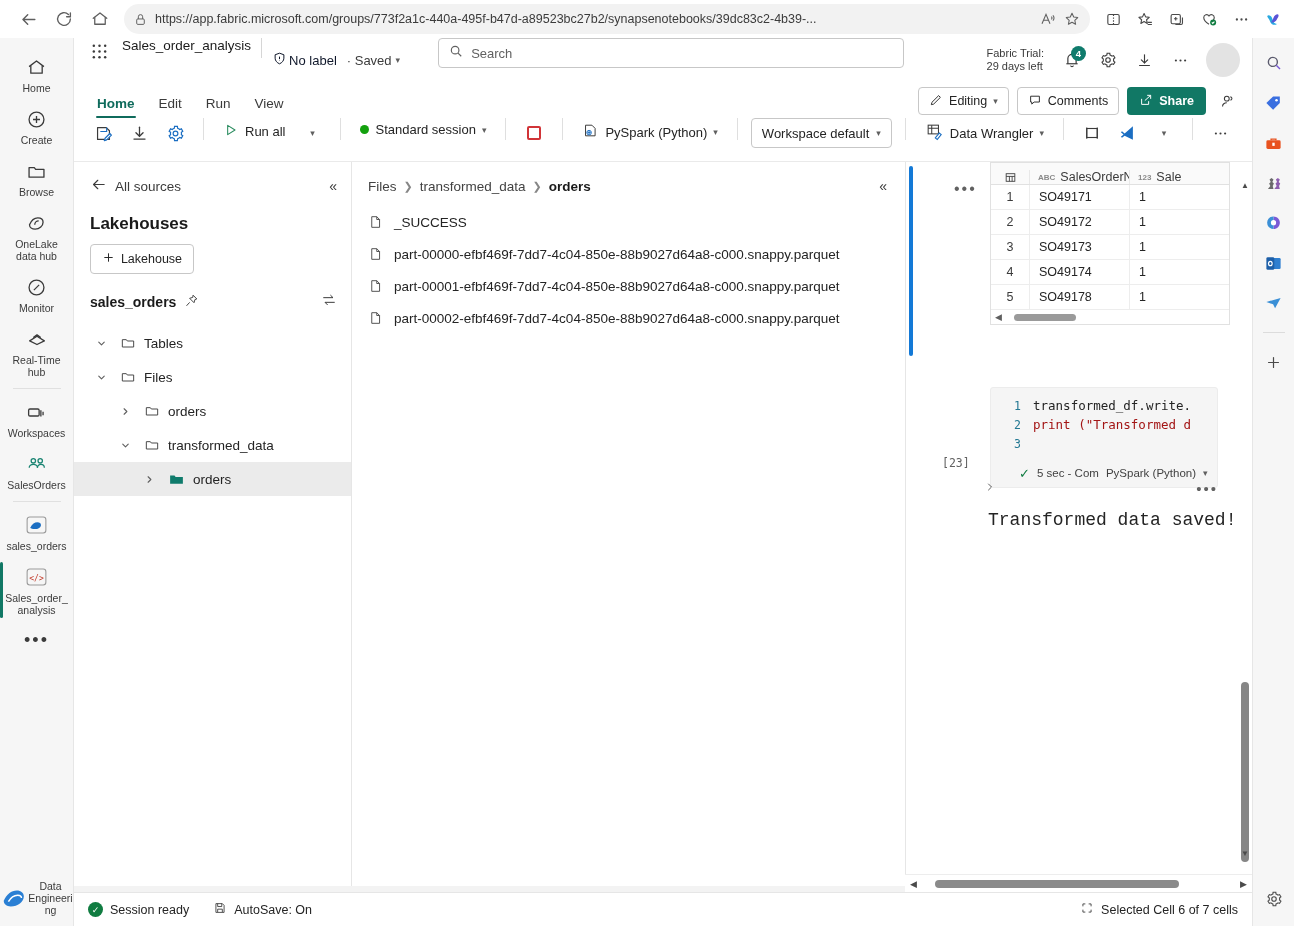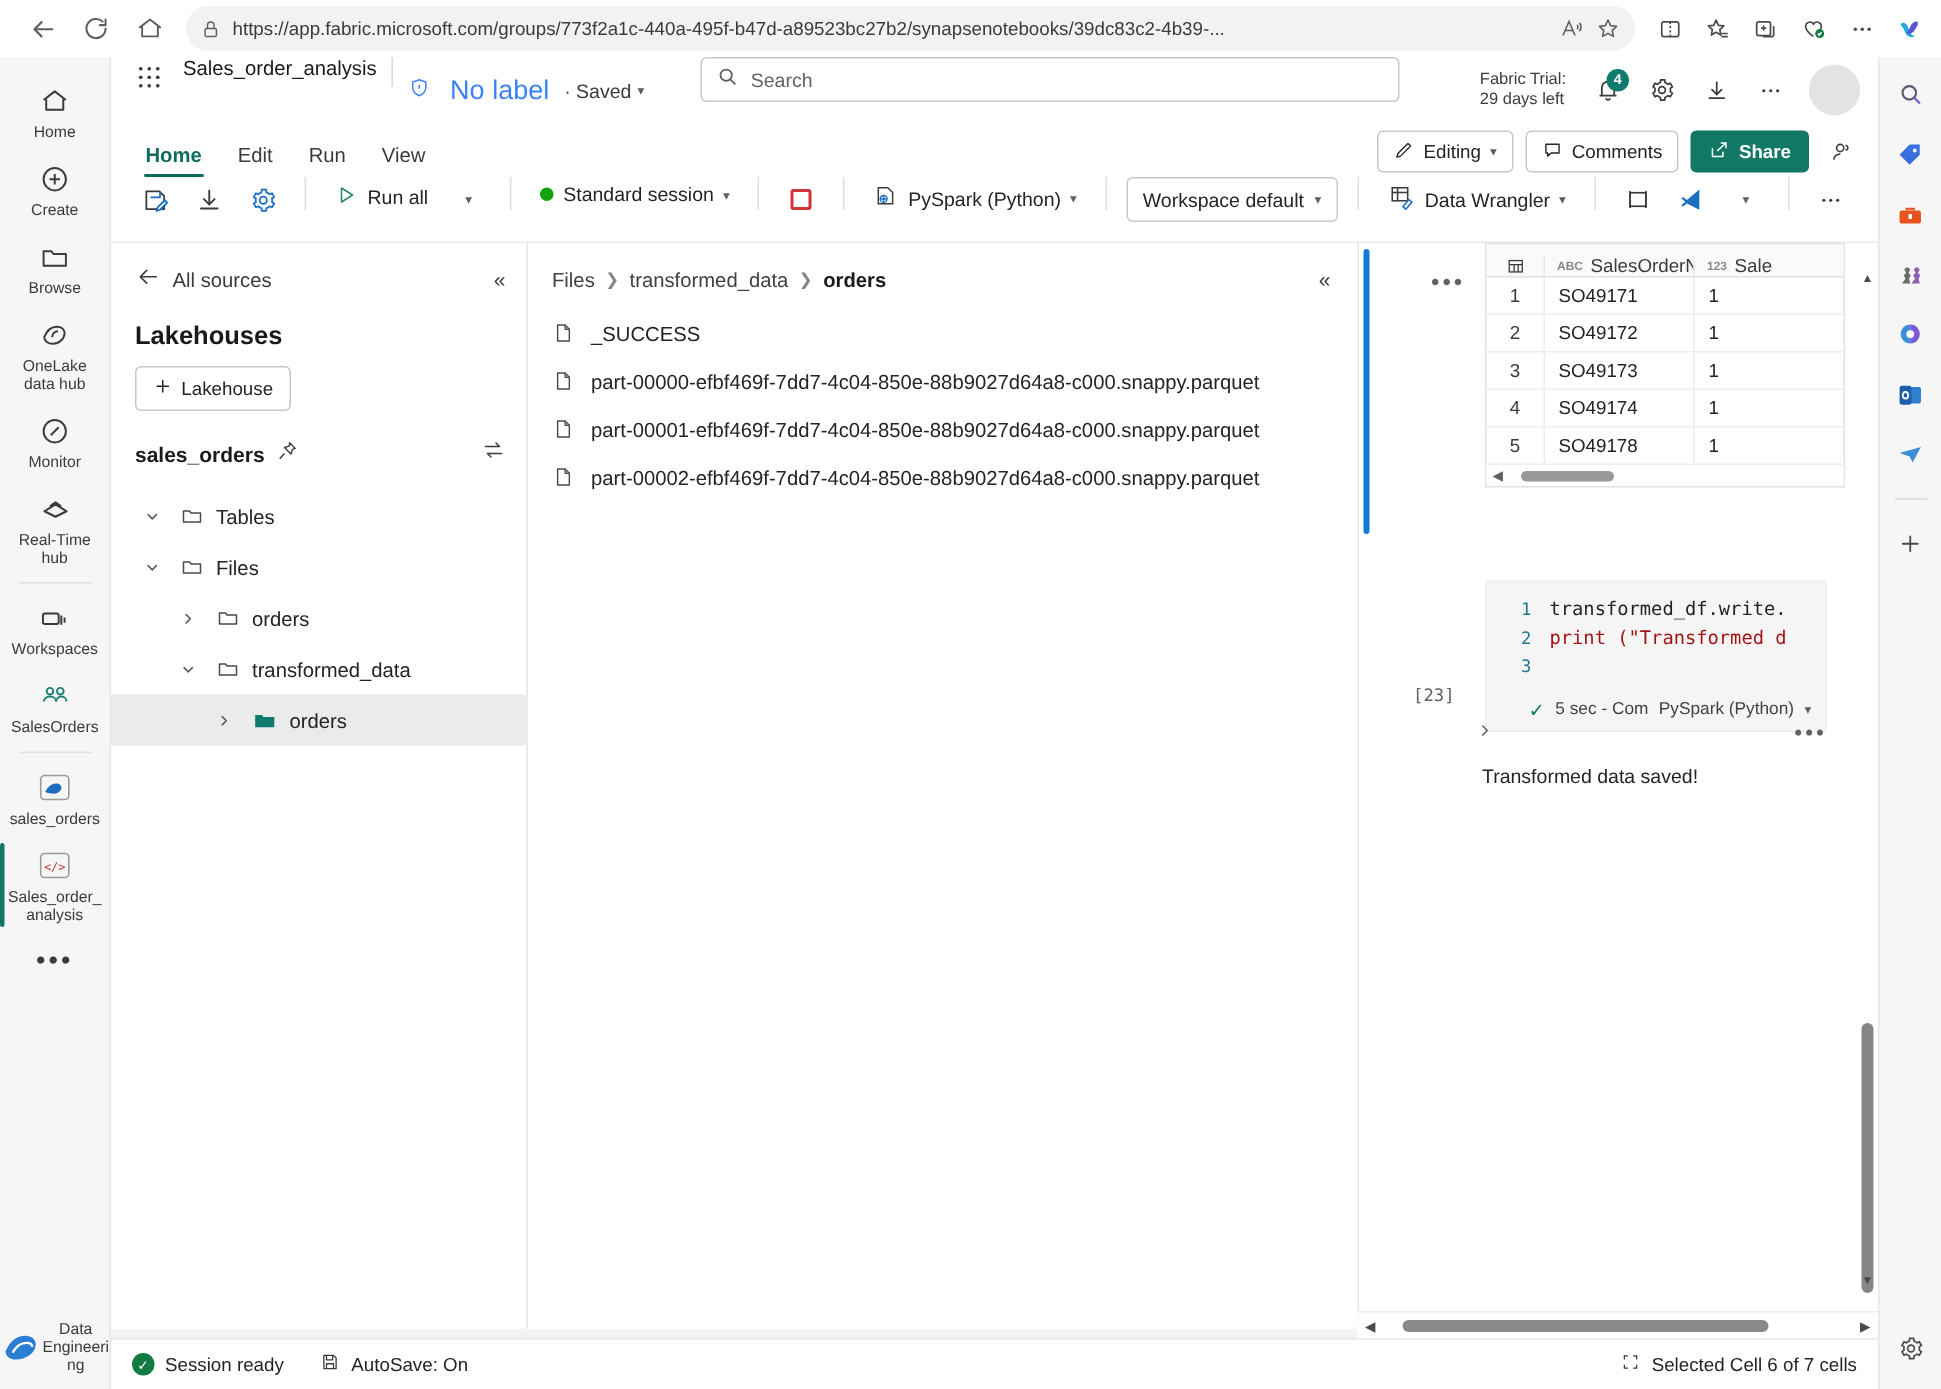--- a/index.html
+++ b/index.html
@@ -55,21 +55,21 @@
   .rail-bottom { margin-top:auto; margin-bottom:10px; display:flex; flex-direction:row; align-items:center; }
 
   
   .fab-header {
     position:absolute; left:74px; top:38px; width:1178px; height:44px;
     background:#ffffff; display:flex; padding:0 12px; gap:10px;
   }
   .waffle { width:26px; height:26px; display:flex; align-items:center; justify-content:center; color:#3b3b3b; }
   .doc-title { font-size:13.5px; color:#1a1a1a; font-weight:400; }
   .hdr-div { width:1px; height:20px; background:#d6d6d6; }
-  .label-chip { display:flex; align-items:center; gap:13px; font-size:18px; color:#3b82f6; }
+  .label-chip { display:flex; align-items:center; gap:2px; font-size:13px; color:#0f172a; }
   .saved { font-size:13px; color:#3b3b3b; display:flex; align-items:center; gap:4px; }
   .search-box {
     width:466px; height:30px; border:1px solid #c7c7c7; border-radius:4px;
     display:flex; align-items:center; gap:8px; padding:0 10px; margin-left:28px; background:#fff;
   }
   .search-box .ph { font-size:13px; color:#616161; }
   .hdr-right { margin-left:auto; display:flex; align-items:center; gap:4px; }
   .trial { font-size:11px; line-height:13px; color:#3b3b3b; text-align:left; margin-right:8px; }
   .hdr-ico { width:32px; height:32px; display:flex; align-items:center; justify-content:center; color:#3b3b3b; position:relative; }
   .badge {
@@ -201,22 +201,22 @@
   .cell-status {
     display:flex; align-items:center; gap:7px; height:28px; padding-left:28px;
     font-size:11.5px; color:#424242; margin-top:6px; white-space:nowrap; overflow:hidden;
   }
   .check { color:#107c41; font-size:13px; }
   .exec-idx { position:absolute; left:36px; top:294px; font-size:11.5px; color:#616161; font-family:"DejaVu Sans Mono", monospace; }
   .out-bar { position:absolute; left:78px; top:318px; width:234px; display:flex; align-items:center; }
   .out-chev { font-size:13px; color:#5f5f5f; }
   .out-dots { margin-left:auto; font-size:15px; color:#616161; letter-spacing:2px; }
   .out-text {
-    position:absolute; left:82px; top:348px; font-family:Liberation Sans, sans-serif;
-    font-size:13px; color:#242424; white-space:nowrap;
+    position:absolute; left:82px; top:348px; font-family:Liberation Mono, monospace;
+    font-size:18px; color:#242424; white-space:nowrap;
   }
 
   
   .nb-vsb { position:absolute; right:0px; top:0px; width:14px; height:710px; background:#fff; }
   .nb-vsb .up, .nb-vsb .dn { position:absolute; left:0; width:14px; height:14px;
     display:flex; align-items:center; justify-content:center; font-size:8px; color:#4a4a4a; }
   .nb-vsb .up { top:16px; } .nb-vsb .dn { bottom:12px; }
   .nb-vsb .thumb { position:absolute; left:3px; top:520px; width:8px; height:180px; background:#868686; border-radius:5px; }
 
   

